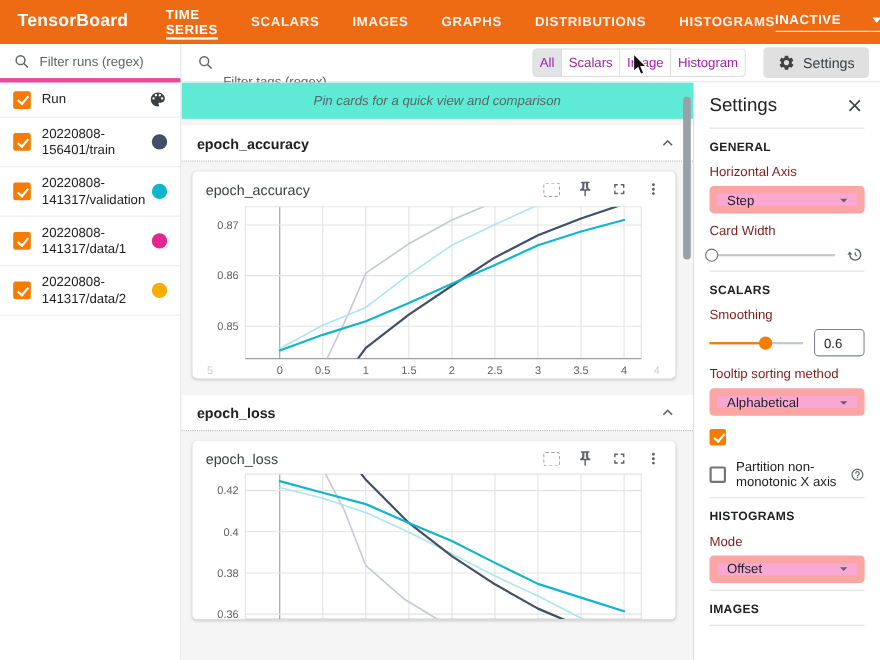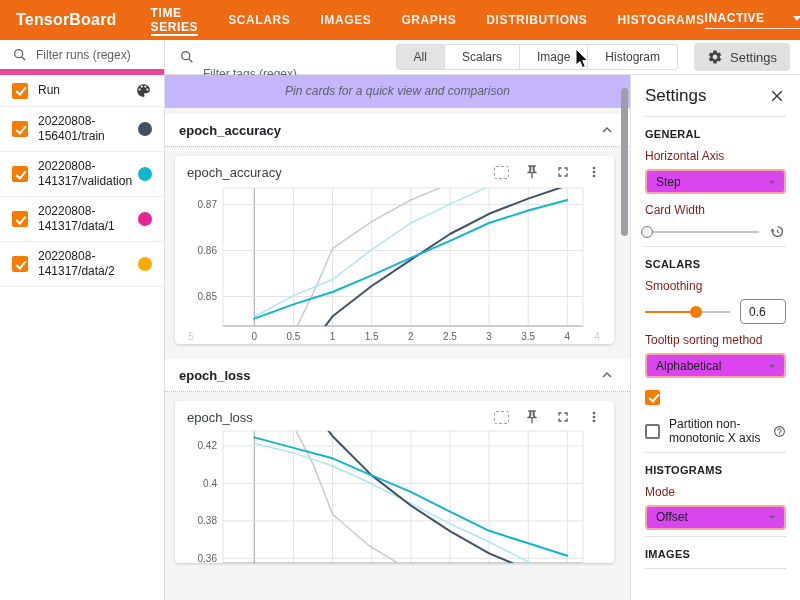--- a/index.html
+++ b/index.html
@@ -20,49 +20,49 @@
   
   .body { display:flex; height:560px; }
   .sidebar { width:165px; border-right:1px solid #e0e0e0; background:#fff; flex:none; }
   .rightside { flex:1; display:flex; flex-direction:column; min-width:0; }
   .toolbar { height:35px; border-bottom:1px solid #e0e0e0; display:flex; align-items:center; padding:0 10px 0 14px; background:#fff; }
   .lower { flex:1; display:flex; min-height:0; }
   .center { width:465px; flex:none; position:relative; background:#f5f5f5; overflow:hidden; }
   .settings-panel { flex:1; border-left:1px solid #e0e0e0; background:#fff; padding:0 14px; overflow:hidden; }
 
   
-  .filter-row { height:35px; display:flex; align-items:center; gap:8px; padding:0 12px; border-bottom:6px solid #ec4899; }
+  .filter-row { height:35px; display:flex; align-items:center; gap:8px; padding:0 12px; border-bottom:4px solid #ec4899; }
   .search-ic svg { width:16px; height:16px; stroke:#5f6368; fill:none; stroke-width:2; display:block; }
   .ghost-input { border:none; outline:none; font-size:12px; color:#202124; flex:1; min-width:0; background:transparent; }
   .ghost-input::placeholder { color:#5f6368; }
   .run-row { display:flex; align-items:center; gap:10px; padding:7px 12px; border-bottom:1px solid #ededed; cursor:pointer; }
   .run-row .grow { flex:1; min-width:0; }
   .run-label { font-size:12px; color:#202124; line-height:1.25; }
   .run-label span { display:block; }
   .cb { position:relative; width:16px; height:16px; border-radius:2px; border:2px solid #757575; background:#fff; flex:none; cursor:pointer; }
   .cb.checked { background:#f57c00; border-color:#f57c00; }
   .cb.checked::after { content:''; position:absolute; left:4px; top:0.5px; width:4px; height:8px; border:solid #fff; border-width:0 2px 2px 0; transform:rotate(40deg); }
   .dot { width:14px; height:14px; border-radius:50%; flex:none; cursor:pointer; }
   .palette-ic svg { width:17px; height:17px; fill:#3c4043; display:block; cursor:pointer; }
 
   
   .toolbar .ghost-input { margin-left:8px;margin-top:33px; }
   .toggle-group { display:flex; flex:none; }
-  .toggle-btn { font-size:12px; color:#404040; border:1px solid #dadce0; background:#fff; padding:5px 17px; cursor:pointer; border-left-width:0; }
+  .toggle-btn { font-size:12px; color:#a21caf; border:1px solid #dadce0; background:#fff; padding:5px 6px; cursor:pointer; border-left-width:0; }
   .toggle-btn:first-child { border-left-width:1px; border-radius:4px 0 0 4px; }
   .toggle-btn:last-child { border-radius:0 4px 4px 0; }
   .toggle-btn.selected { background:#e2e3e5; }
   .settings-btn { flex:none; margin-left:16px; display:flex; align-items:center; gap:7px; background:#e0e0e0; border:none; border-radius:4px; padding:6px 13px; font-size:13px; color:#3c4043; cursor:pointer; }
   .settings-btn svg { width:16px; height:16px; fill:#424242; }
 
   
   .pinned-bar { background:#fff; display:flex; align-items:center; gap:10px; padding:8px 14px; border-bottom:1px solid #e8e8e8; }
   .pinned-bar svg { width:17px; height:17px; fill:#3c4043; }
   .pinned-title { font-size:13px; font-weight:700; color:#202124; }
-  .hint-strip { background:#c4b5fd; text-align:center; font-size:12px; font-style:italic; color:#5f6368; padding:9px 0 10px; }
+  .hint-strip { background:#5eead4; text-align:center; font-size:12px; font-style:italic; color:#5f6368; padding:9px 0 10px; }
   .section-hdr { margin-top:6px; background:#fff; display:flex; align-items:center; justify-content:space-between; padding:7px 14px; border-bottom:1px dotted #bdbdbd; cursor:pointer; }
   .section-title { font-size:13px; font-weight:700; color:#202124; }
   .chev svg { width:18px; height:18px; fill:#5f6368; display:block; }
   .card-zone { padding:9px 16px 9px 10px; }
   .card { background:#fff; border-radius:4px; box-shadow:0 1px 3px rgba(0,0,0,.18); overflow:hidden; }
   .card-head { display:flex; align-items:center; padding:8px 12px 4px; }
   .card-title { font-size:13px; color:#3c4043; flex:1; }
   .card-icons { display:flex; align-items:center; gap:15px; }
   .ci { cursor:pointer; display:flex; align-items:center; justify-content:center; }
   .ci svg { width:16px; height:16px; fill:#5f6368; }
@@ -73,21 +73,21 @@
   .center-scrollbar { position:absolute; top:13px; right:2px; width:7px; height:148px; background:#9aa0a6; border-radius:4px; }
 
   
   .sp-head { height:42px; display:flex; align-items:center; justify-content:space-between; border-bottom:1px solid #e0e0e0; }
   .sp-title { font-size:17px; color:#202124; }
   .close-x svg { width:18px; height:18px; fill:#3c4043; display:block; cursor:pointer; }
   .sp-section { padding:11px 0 6px; border-bottom:1px solid #e0e0e0; }
   .sp-section.last { border-bottom:1px solid #e0e0e0; }
   .sp-h { font-size:11px; font-weight:700; color:#202124; letter-spacing:.3px; margin-bottom:2px; }
   .sp-label { font-size:12px; color:#7f1d1d; margin:9px 0 6px; }
-  .select { height:25px; border:2px solid #fca5a5; border-radius:4px; display:flex; align-items:center; justify-content:space-between; padding:0 4px 0 9px; cursor:pointer; background:#d946ef; }
+  .select { height:25px; border:7px solid #fca5a5; border-radius:4px; display:flex; align-items:center; justify-content:space-between; padding:0 4px 0 9px; cursor:pointer; background:#f9a8d4; }
   .select .sel-val { font-size:12px; color:#202124; }
   .select svg { width:16px; height:16px; fill:#5f6368; }
   .slider-row { display:flex; align-items:center; gap:10px; margin-top:4px;justify-content:flex-end; }
   .slider { position:relative; flex:1; height:14px; cursor:pointer; }
   .sl-track { position:absolute; left:0; right:0; top:6px; height:2px; background:#c4c7cb; }
   .sl-fill { position:absolute; left:0; top:6px; height:2px; background:#f57c00; }
   .sl-thumb { position:absolute; top:1px; width:12px; height:12px; border-radius:50%; background:#f57c00; margin-left:-6px; }
   .slider.hollow .sl-thumb { background:#fafafa; border:1.5px solid #757575; }
   .slider.hollow .sl-fill { background:transparent; }
   .reset-btn { flex:none; cursor:pointer; }

